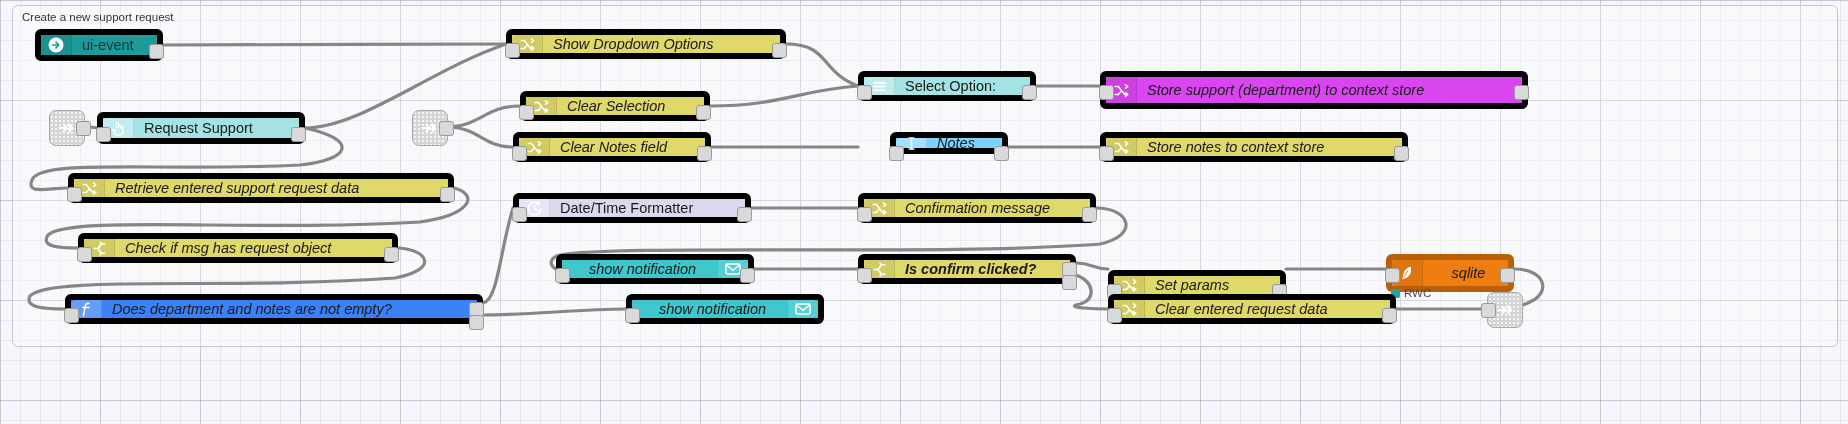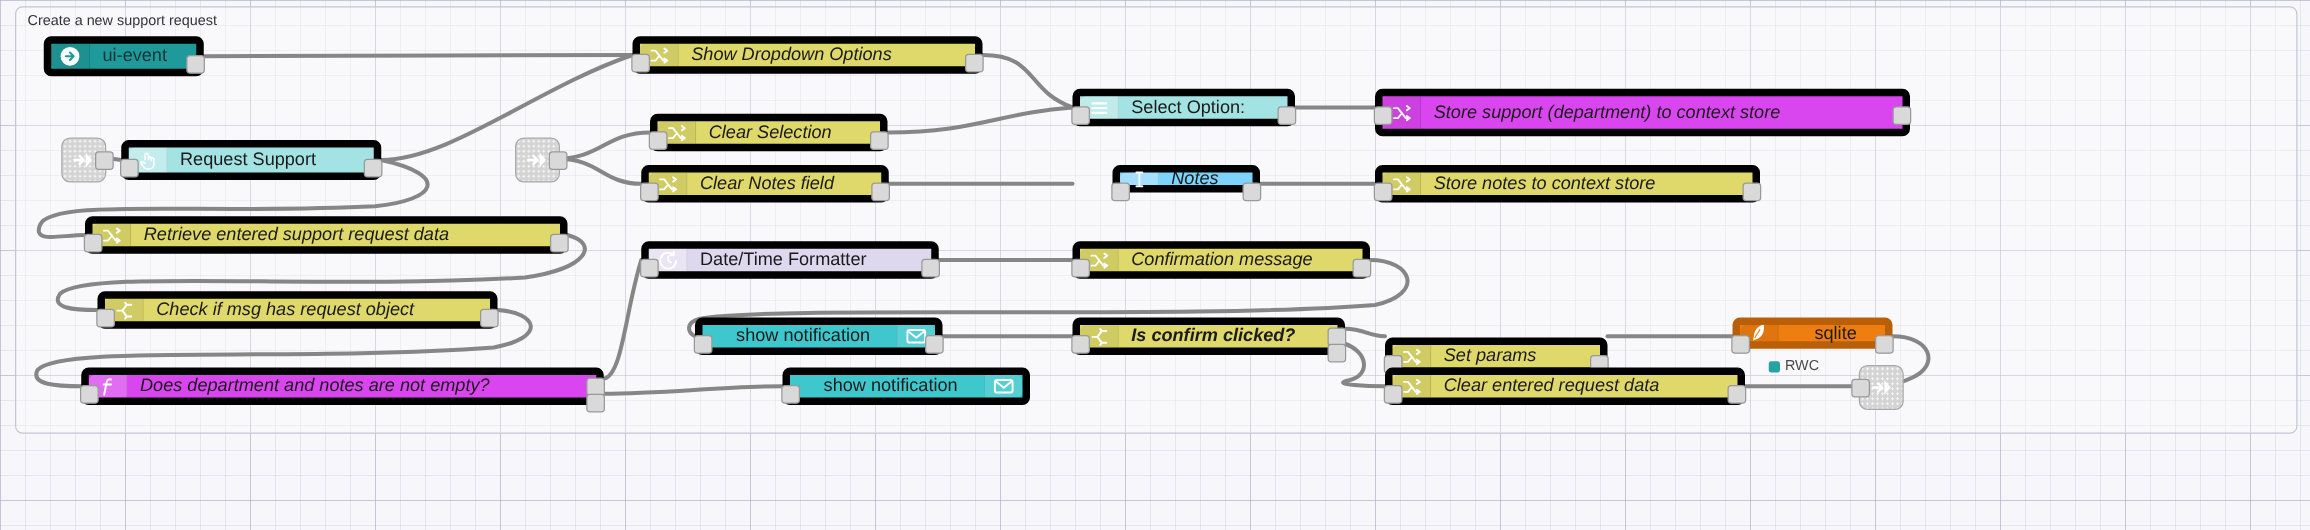--- a/index.html
+++ b/index.html
@@ -27,29 +27,29 @@
   
   .node{position:absolute;box-sizing:border-box;border:6px solid #000000;border-radius:6px;
         display:flex;align-items:center;overflow:visible;}
   .node .ico{width:30px;height:100%;display:flex;align-items:center;justify-content:center;
              border-right:1px solid rgba(0,0,0,.10);border-radius:5px 0 0 5px;
              background:rgba(0,0,0,.06);flex:0 0 30px;}
   .node .ico.right{border-right:none;border-left:1px solid rgba(0,0,0,.10);border-radius:0 5px 5px 0;}
   .node .lbl{flex:1;padding:0 10px;font-size:14.5px;color:#1a1a1a;white-space:nowrap;overflow:hidden;}
   .node .lbl.italic{font-style:italic;}
   .node .lbl.center{text-align:center;}
-  .node .lbl.cpad{padding-right:4px;}
+  .node .lbl.cpad{padding-right:4px;font-style:italic;}
 
   
   .port{position:absolute;width:13px;height:13px;background:#d9d9d9;border:1px solid #999;border-radius:3px;}
   .port.in{left:-7px;}
   .port.out{right:-7px;}
 
   
-  .status{position:absolute;display:flex;align-items:center;gap:4px;font-size:11.5px;color:#4a4a4a;margin-left:24px;}
+  .status{position:absolute;display:flex;align-items:center;gap:4px;font-size:11.5px;color:#4a4a4a;}
   .status .dot{width:9px;height:9px;background:#26a2a2;border-radius:2px;display:inline-block;}
 
   
   .linknode{position:absolute;width:34px;height:34px;border-radius:7px;border:1px solid #a9a9a9;
             background:#d4d4d4;
             background-image:radial-gradient(rgba(255,255,255,.75) 1px, transparent 1px);
             background-size:4px 4px;
             display:flex;align-items:center;justify-content:center;}
   .linknode .port{top:10px;}
 </style>
@@ -252,21 +252,21 @@
     <div class="ico">
       <svg width="19" height="19" viewBox="0 0 24 24">
           <path d="M19 6h-4.5L10 12l4.5 6H19M10 12H5M14.5 6l-1.8-2M14.5 6l-1.8 2M14.5 18l-1.8-2M14.5 18l-1.8 2" stroke="#fff" stroke-width="1.9" fill="none" stroke-linecap="round" stroke-linejoin="round"></path>
         </svg>
     </div>
     <div class="lbl italic">Check if msg has request object</div>
     <div class="port in" style="top:8px;"></div>
     <div class="port out" style="top:8px;"></div>
   </div>
 
-  <div class="node" style="left:65px;top:294px;width:418px;height:30px;background:#d946ef;">
+  <div class="node" style="left:65px;top:294px;width:418px;height:30px;background:#3b82f6;">
     <div class="ico" style="background:rgba(255,255,255,.22);">
       <svg width="19" height="19" viewBox="0 0 24 24">
           <path d="M15 4.5c-2.6-.7-4 .6-4.5 3L8 20" stroke="#fff" stroke-width="2" fill="none" stroke-linecap="round"></path>
           <path d="M7.5 9.5h7.5" stroke="#fff" stroke-width="2" stroke-linecap="round"></path>
         </svg>
     </div>
     <div class="lbl italic">Does department and notes are not empty?</div>
     <div class="port in" style="top:8px;"></div>
     <div class="port out" style="top:2px;"></div>
     <div class="port out" style="top:15px;"></div>
@@ -335,21 +335,21 @@
     <div class="ico">
       <svg width="19" height="19" viewBox="0 0 24 24">
           <path d="M4 7h4l8 10h4M4 17h4l3-3.6M20 7l-3-2.2M20 7l-3 2.2M20 17l-3-2.2M20 17l-3 2.2" stroke="#fff" stroke-width="1.9" fill="none" stroke-linecap="round" stroke-linejoin="round"></path>
         </svg>
     </div>
     <div class="lbl italic">Set params</div>
     <div class="port in" style="top:8px;"></div>
     <div class="port out" style="top:8px;"></div>
   </div>
 
-  <div class="node" style="left:1386px;top:254px;width:128px;height:25px;background:#ef7e10;border-color:#b95f08;">
+  <div class="node" style="left:1386px;top:254px;width:128px;height:38px;background:#ef7e10;border-color:#b95f08;">
     <div class="ico" style="background:rgba(0,0,0,.07);">
       <svg width="19" height="19" viewBox="0 0 24 24">
           <path d="M16.5 3.5c-5 .5-9 4.5-9.8 9.6L5.5 20l1.2-1.2c4.8-.6 8.6-4.2 9.6-9 .3-1.6.4-3.9.2-6.3z" fill="#fff"></path>
           <path d="M12.5 8.5l-5 8" stroke="#ef7e10" stroke-width="1.1" stroke-linecap="round"></path>
         </svg>
     </div>
     <div class="lbl center cpad">sqlite</div>
     <div class="port in" style="top:8px;"></div>
     <div class="port out" style="top:8px;"></div>
   </div>

